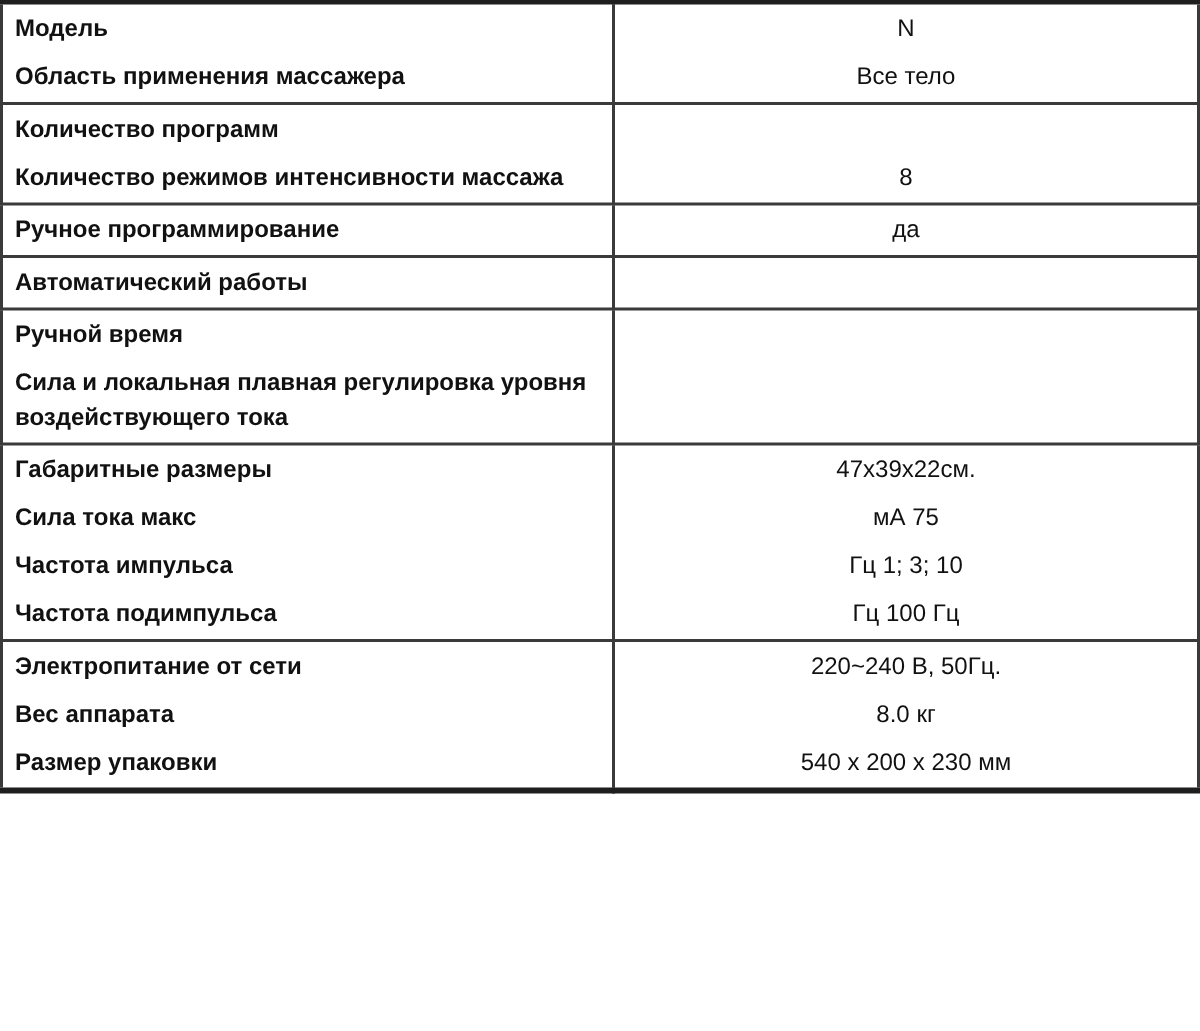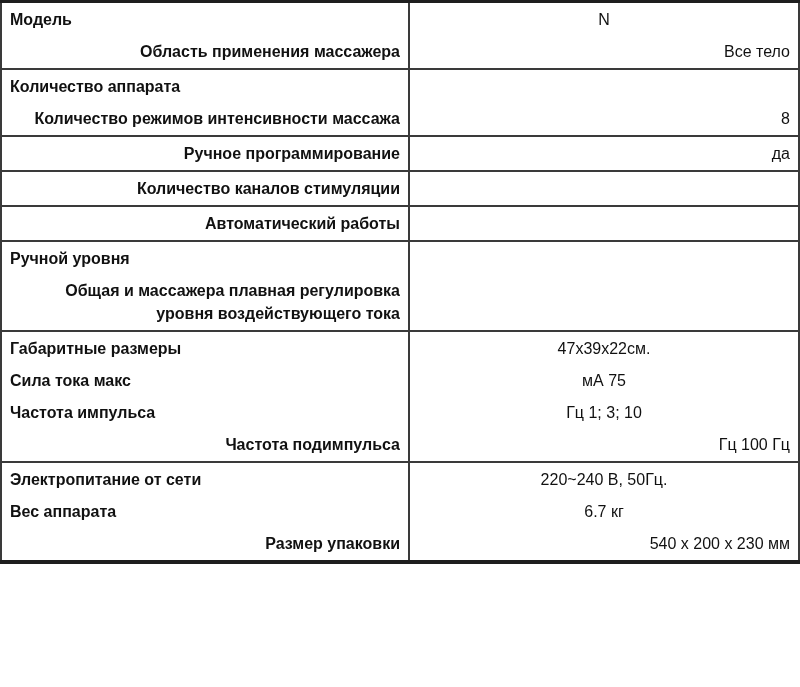--- a/index.html
+++ b/index.html
@@ -37,75 +37,67 @@
   td.cell-value{
     text-align:center;
     font-weight:normal;
   }
   .para{
     line-height:23px;
     min-height:23px;
     margin:0 0 9px 0;
     word-wrap:break-word;
   }
-  .para:last-child{margin-bottom:0;text-align:right;}
+  .para:last-child{margin-bottom:0;}
 </style>
 </head>
 <body>
 
 <table class="spec">
   <tbody>
       <tr>
         <td class="cell-name">
           <div class="para">Модель</div>
           <div class="para">Область применения массажера</div>
         </td>
         <td class="cell-value">
           <div class="para">N</div>
           <div class="para">Все тело</div>
         </td>
       </tr>
       <tr>
         <td class="cell-name">
-          <div class="para">Количество аппарата</div>
+          <div class="para">Количество программ</div>
           <div class="para">Количество режимов интенсивности массажа</div>
         </td>
         <td class="cell-value">
           <div class="para"></div>
           <div class="para">8</div>
         </td>
       </tr>
       <tr>
         <td class="cell-name">
           <div class="para">Ручное программирование</div>
         </td>
         <td class="cell-value">
           <div class="para">да</div>
         </td>
       </tr>
       <tr>
         <td class="cell-name">
-          <div class="para">Количество каналов стимуляции</div>
-        </td>
-        <td class="cell-value">
-          <div class="para"></div>
-        </td>
-      </tr>
-      <tr>
-        <td class="cell-name">
           <div class="para">Автоматический работы</div>
         </td>
         <td class="cell-value">
           <div class="para"></div>
         </td>
       </tr>
       <tr>
         <td class="cell-name">
-          <div class="para">Ручной уровня</div>
-          <div class="para">Общая и массажера плавная регулировка уровня воздействующего тока</div>
+          <div class="para">Ручной время</div>
+          <div class="para">Сила и локальная плавная регулировка уровня воздействующего тока</div>
         </td>
         <td class="cell-value">
           <div class="para"></div>
           <div class="para"></div>
         </td>
       </tr>
       <tr>
         <td class="cell-name">
           <div class="para">Габаритные размеры</div>
           <div class="para">Сила тока макс</div>
@@ -120,18 +112,18 @@
         </td>
       </tr>
       <tr>
         <td class="cell-name">
           <div class="para">Электропитание от сети</div>
           <div class="para">Вес аппарата</div>
           <div class="para">Размер упаковки</div>
         </td>
         <td class="cell-value">
           <div class="para">220~240 В, 50Гц.</div>
-          <div class="para">6.7 кг</div>
+          <div class="para">8.0 кг</div>
           <div class="para">540 х 200 х 230 мм</div>
         </td>
       </tr>
     </tbody>
 </table>
 
 </body></html>

